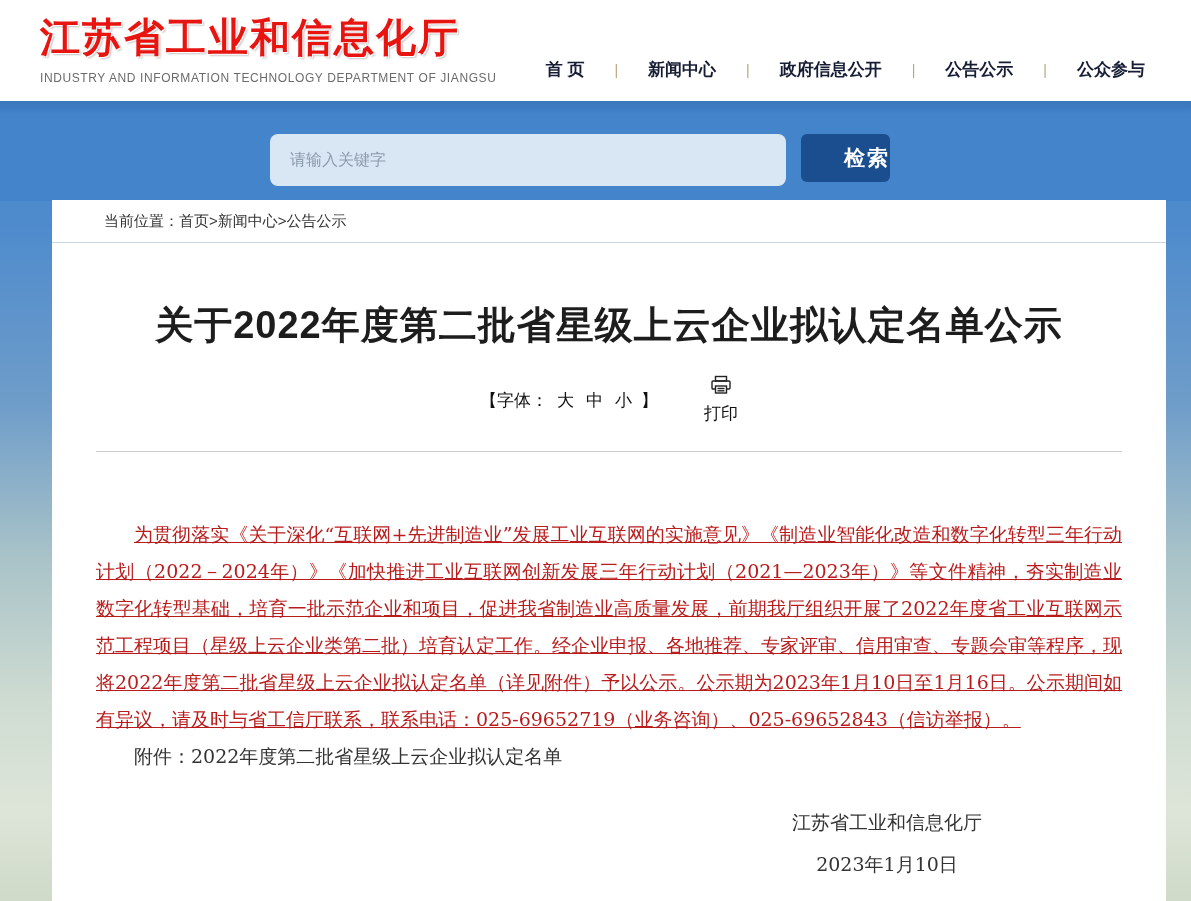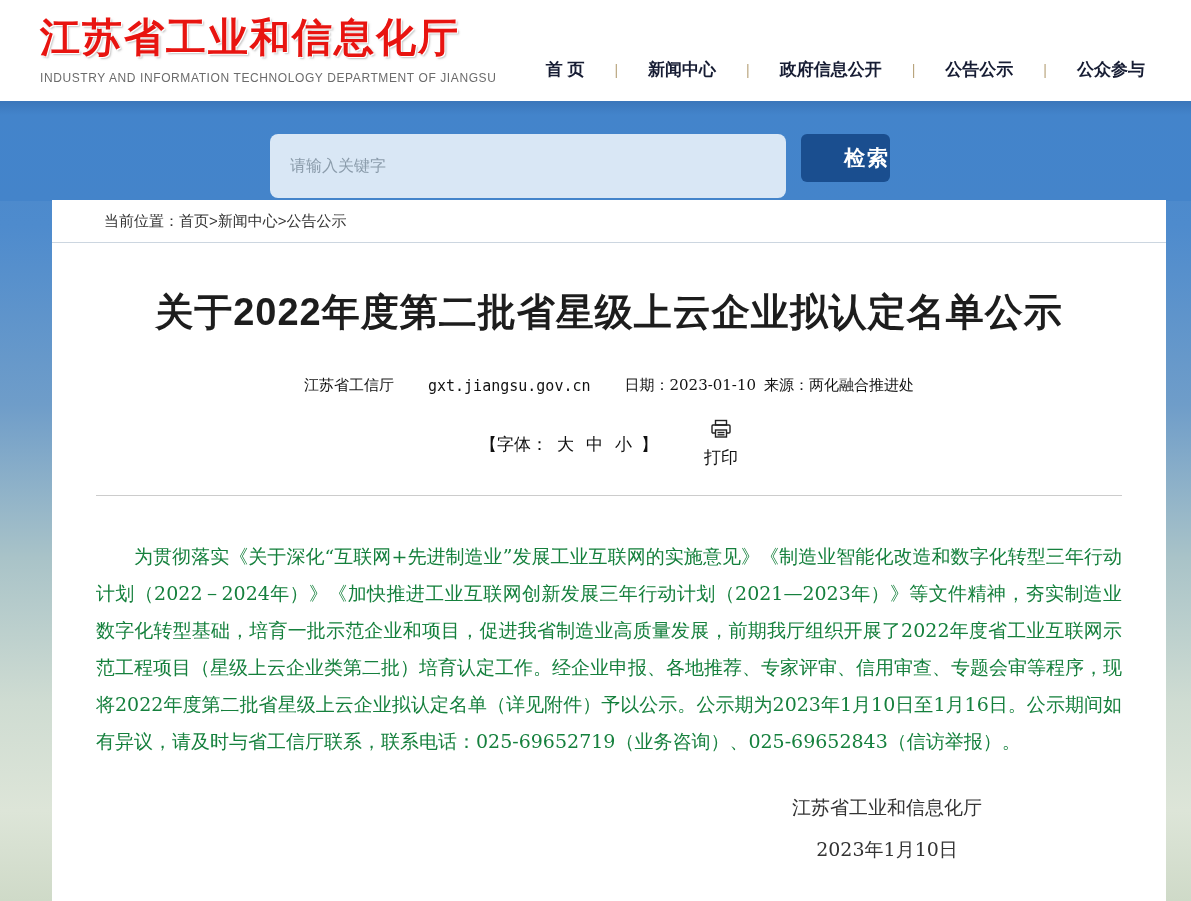--- a/index.html
+++ b/index.html
@@ -36,21 +36,21 @@
   .nav .nav-item { padding: 0 14px; cursor: pointer; white-space: nowrap; }
   .nav .nav-sep { color: #b9a57e; font-weight: normal; font-size: 14px; }
 
   
   .band {
     position: absolute; top: 101px; left: 0; width: 1191px; height: 100px;
     background: linear-gradient(180deg, #3a76ba 0%, #4384cb 14%, #4484ca 100%);
     z-index: 2;
   }
   .search-input {
-    position: absolute; left: 270px; top: 33px; width: 516px; height: 64px;
+    position: absolute; left: 270px; top: 33px; width: 516px; height: 52px;
     background: #d9e7f5; border: none; border-radius: 8px;
     padding: 16px 20px; font-size: 16px; color: #33424f; outline: none;
     font-family: "Liberation Sans", sans-serif;
   }
   .search-input::placeholder { color: #8b9cab; }
   .search-btn {
     position: absolute; left: 801px; top: 33px; width: 89px; height: 48px;
     background: #1a4e8f; color: #ffffff; border: none; border-radius: 6px;
     font-size: 21px; font-weight: bold; letter-spacing: 2px; cursor: pointer;
     font-family: "Liberation Sans", sans-serif;
@@ -64,21 +64,21 @@
   }
   .breadcrumb {
     height: 43px; display: flex; align-items: center;
     padding-left: 52px; font-size: 15px; color: #333;
     border-bottom: 1px solid #ccd6e0;
   }
   .breadcrumb .crumb-path { cursor: pointer; }
 
   .article { padding: 0 44px; }
   .article-title {
-    margin-top: 44px; text-align: center;
+    margin-top: 57px; text-align: center;
     font-size: 38px; font-weight: bold; color: #1d1d1d; letter-spacing: 1px;
   }
   .meta-line {
     margin-top: 38px; display: flex; justify-content: center; align-items: center;
     gap: 34px; font-size: 15px; color: #111;
     font-family: "DejaVu Serif", serif;
   }
   .meta-site { font-family: "DejaVu Sans Mono", monospace; font-size: 15px; }
   .meta-dateorigin { display: flex; gap: 8px; }
 
@@ -89,23 +89,24 @@
   }
   .font-size-option { cursor: pointer; padding: 0 3px; }
   .print-group { display: flex; align-items: center; gap: 7px; margin-left: 40px; cursor: pointer; flex-direction: column; }
   .print-icon svg { display: block; }
 
   .rule {
     margin-top: 26px; height: 1px; background: #cccccc; border: none;
   }
 
   .body-text {
-    margin-top: 42px; font-size: 19px; line-height: 37px; color: #15803d;
+    margin-top: 64px; font-size: 19px; line-height: 37px; color: #b91c1c;
     text-align: justify; text-indent: 2em;
     font-family: "DejaVu Serif", serif;
+    text-decoration: underline;
   }
   .attachment-line {
     margin-top: 0; font-size: 19px; line-height: 37px; color: #333;
     text-indent: 2em; font-family: "DejaVu Serif", serif; cursor: pointer;
   }
   .signature-block {
     margin-top: 26px; float: right; margin-right: 140px;
     text-align: center; font-size: 19px; color: #333; line-height: 42px;
     font-family: "DejaVu Serif", serif;
   }
@@ -140,28 +141,20 @@
 
   <div class="breadcrumb">
     <span>当前位置：</span>
     <span class="crumb-path">首页&gt;新闻中心&gt;公告公示</span>
   </div>
 
   <div class="article">
 
     <h1 class="article-title">关于2022年度第二批省星级上云企业拟认定名单公示</h1>
 
-    <div class="meta-line">
-      <span>江苏省工信厅</span>
-      <span class="meta-site">gxt.jiangsu.gov.cn</span>
-      <span class="meta-dateorigin">
-        <span>日期：2023-01-10</span>
-        <span>来源：两化融合推进处</span>
-      </span>
-    </div>
 
     <div class="controls-line">
       <span>【字体：</span>
       <span class="font-size-option">大</span>
       <span class="font-size-option">中</span>
       <span class="font-size-option">小</span>
       <span>】</span>
       <span class="print-group">
         <span class="print-icon">
           <svg width="22" height="20" viewBox="0 0 22 20" fill="none" stroke="#222" stroke-width="1.4">
@@ -173,20 +166,21 @@
           </svg>
         </span>
         <span>打印</span>
       </span>
     </div>
 
     <hr class="rule">
 
     <p class="body-text">为贯彻落实《关于深化“互联网+先进制造业”发展工业互联网的实施意见》《制造业智能化改造和数字化转型三年行动计划（2022－2024年）》《加快推进工业互联网创新发展三年行动计划（2021—2023年）》等文件精神，夯实制造业数字化转型基础，培育一批示范企业和项目，促进我省制造业高质量发展，前期我厅组织开展了2022年度省工业互联网示范工程项目（星级上云企业类第二批）培育认定工作。经企业申报、各地推荐、专家评审、信用审查、专题会审等程序，现将2022年度第二批省星级上云企业拟认定名单（详见附件）予以公示。公示期为2023年1月10日至1月16日。公示期间如有异议，请及时与省工信厅联系，联系电话：025-69652719（业务咨询）、025-69652843（信访举报）。</p>
 
+    <p class="attachment-line">附件：2022年度第二批省星级上云企业拟认定名单</p>
 
     <div class="signature-block">
       <div>江苏省工业和信息化厅</div>
       <div>2023年1月10日</div>
     </div>
 
   </div>
 </div>
 
 </body></html>

